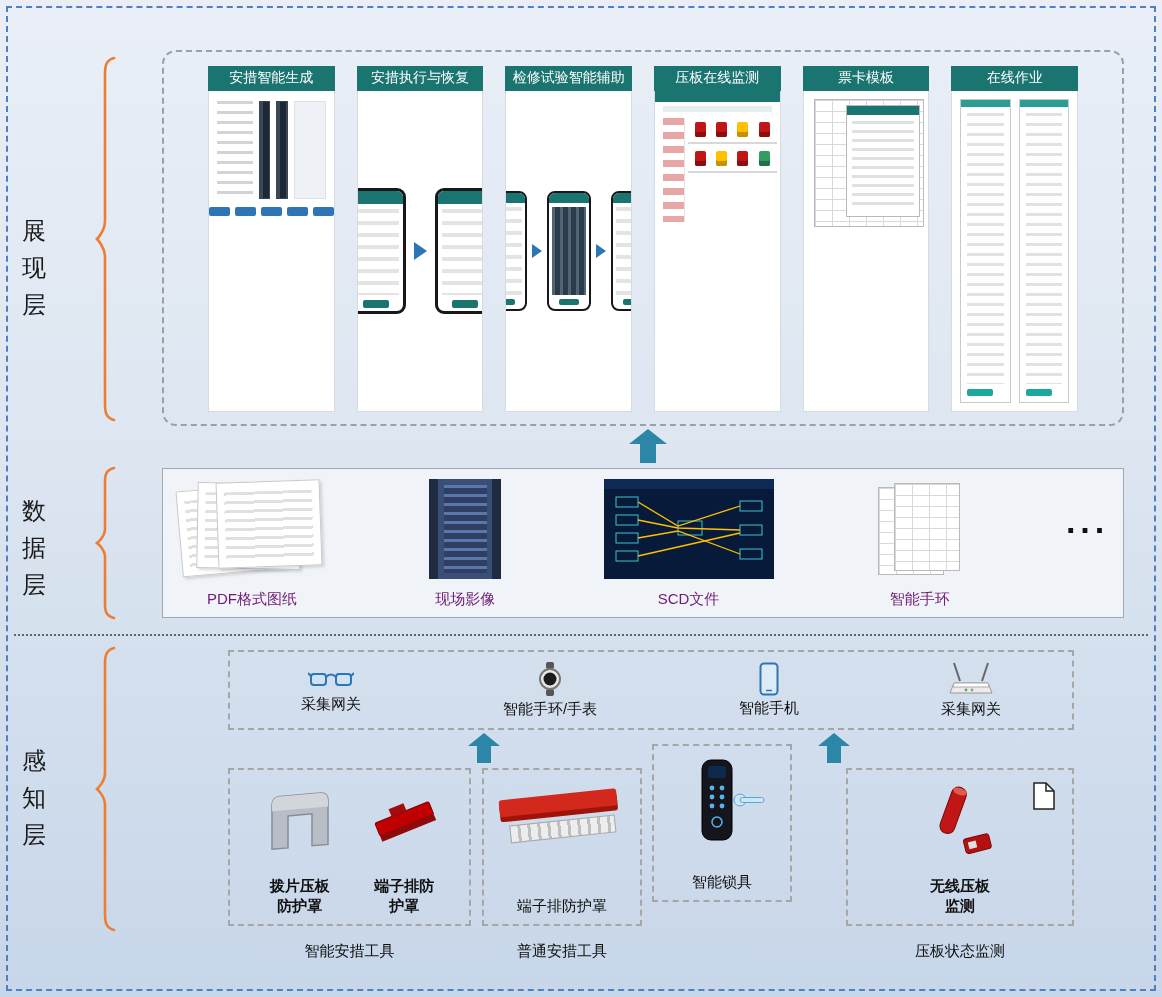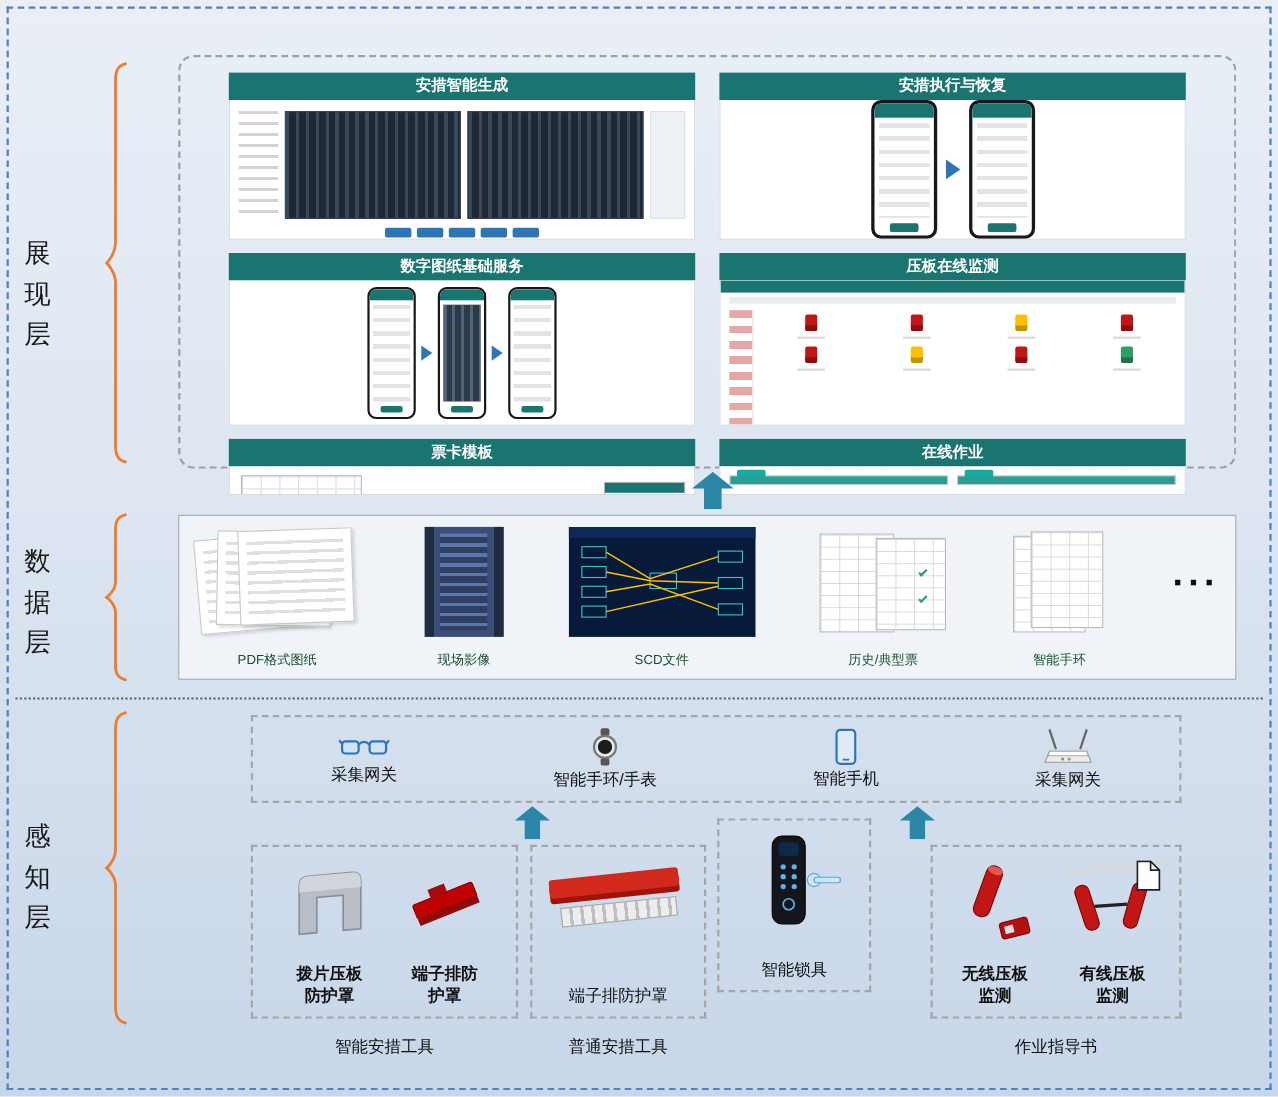--- a/index.html
+++ b/index.html
@@ -11,21 +11,21 @@
   .outer-border { position:absolute; inset:6px; border:2px dashed #4f81bd; pointer-events:none; }
 
   
   .vlabel { position:absolute; left:16px; width:36px; font-size:24px; color:#1a1a1a;
     text-align:center; word-break:break-all; line-height:1.55; }
   .brace { position:absolute; left:92px; }
 
   
   .pres-box { position:absolute; left:162px; top:50px; width:962px; height:376px;
     border:2px dashed #9aa0a6; border-radius:14px; padding:14px 44px 12px;
-    display:grid; grid-template-columns:repeat(2,1fr); gap:12px 22px;font-weight:bold; }
+    display:grid; grid-template-columns:repeat(6,1fr); gap:12px 22px; }
   .card { display:flex; flex-direction:column; min-width:0; }
   .card-h { background:#1a7470; color:#fff; font-size:14px; text-align:center; padding:3px 0 4px; white-space:nowrap; overflow:hidden; }
   .card-b { flex:1; background:#fff; border:1px solid #d7dbe0; border-top:none; position:relative; overflow:hidden; }
 
   
   .c1-top { display:flex; gap:6px; padding:10px 8px 4px; height:112px; }
   .c1-side { width:36px; background:repeating-linear-gradient(180deg,#d4d4d4 0 3px,transparent 3px 10px); }
   .c1-cab { flex:1; border:1px solid #3a4654;
     background:#1d2834 repeating-linear-gradient(90deg,rgba(130,160,190,.28) 0 3px,transparent 3px 9px); }
   .c1-right { width:32px; background:#eef2f6; border:1px solid #dbe2ea; }
@@ -97,21 +97,21 @@
   .c8-chip { position:absolute; bottom:6px; left:6px; width:26px; height:7px; background:#19a99e; border-radius:2px; z-index:1; }
 
   
   .up-arrow { position:absolute; }
 
   
   .data-box { position:absolute; left:162px; top:468px; width:962px; height:150px;
     background:#f0f4f9; border:1px solid #9fa8b3;
     display:flex; justify-content:space-between; align-items:stretch; padding:10px 14px 8px; }
   .d-item { display:flex; flex-direction:column; align-items:center; justify-content:space-between; }
-  .d-label { font-size:12px; color:#14532d; white-space:nowrap; margin-top:4px; }
+  .d-label { font-size:15px; color:#701a75; white-space:nowrap; margin-top:4px; }
   .d-img { height:100px; position:relative; flex:none; }
 
   .d-pdf { width:150px; }
   .sheet { position:absolute; width:104px; height:86px; background:#fff; border:1px solid #c8c8c8;
     box-shadow:2px 2px 3px rgba(0,0,0,.14); }
   .sheet::before { content:""; position:absolute; inset:9px 7px 7px;
     background:repeating-linear-gradient(180deg,#e0e0e0 0 3px,transparent 3px 9px); }
   .s1 { left:2px; top:8px; transform:rotate(-5deg); }
   .s2 { left:20px; top:4px; transform:rotate(1deg); }
   .s3 { left:40px; top:2px; transform:rotate(-2deg); }
@@ -217,21 +217,21 @@
             <div class="ph-b"></div>
             <div class="ph-f"></div>
           </div>
         </div>
       </div>
     </div>
 
 
 
     <div class="card">
-      <div class="card-h">数字图纸基础服务</div>
+      <div class="card-h">检修试验智能辅助</div>
       <div class="card-b">
         <div class="c5">
           <div class="phone sm">
             <div class="ph-h"></div>
             <div class="ph-b"></div>
             <div class="ph-f"></div>
           </div>
           <div class="arr-right sm"></div>
           <div class="phone sm">
             <div class="ph-h"></div>
@@ -331,30 +331,20 @@
             <path d="M34,23 L74,47 L136,27"></path>
             <path d="M34,41 L74,49 L136,51"></path>
             <path d="M34,59 L74,52 L136,75"></path>
             <path d="M34,77 L136,54"></path>
           </g>
         </svg>
       </div>
       <div class="d-label">SCD文件</div>
     </div>
 
-    <div class="d-item">
-      <div class="d-img d-ticket">
-        <div class="t1 gridbg"></div>
-        <div class="t2 gridbg">
-          <span class="chk" style="left:38px; top:28px"></span>
-          <span class="chk" style="left:38px; top:52px"></span>
-        </div>
-      </div>
-      <div class="d-label">历史/典型票</div>
-    </div>
 
     <div class="d-item">
       <div class="d-img d-guide">
         <div class="g1 gridbg"></div>
         <div class="g2 gridbg"></div>
       </div>
       <div class="d-label">智能手环</div>
     </div>
 
 
@@ -475,34 +465,21 @@
           <rect x="33" y="6" width="15" height="48" rx="7" fill="#c01616" stroke="#7c0606"></rect>
           <ellipse cx="40.5" cy="10" rx="7" ry="3.5" fill="#e05a4f"></ellipse>
         </g>
         <g transform="rotate(-14 66 62)">
           <rect x="52" y="56" width="26" height="15" rx="3" fill="#b41010" stroke="#7c0606"></rect>
           <rect x="56" y="60" width="8" height="7" fill="#e0e0e0"></rect>
         </g>
       </svg>
       <div class="tool-label w4">无线压板监测</div>
     </div>
-    <div class="tool">
-      <svg width="104" height="84" viewBox="0 0 104 84">
-        <path d="M6,16 C30,4 70,12 100,4" stroke="#d9d9d9" stroke-width="3.5" fill="none"></path>
-        <g transform="rotate(-18 30 46)">
-          <rect x="23" y="24" width="13" height="42" rx="6" fill="#c01616" stroke="#7c0606"></rect>
-        </g>
-        <g transform="rotate(16 72 44)">
-          <rect x="66" y="22" width="13" height="42" rx="6" fill="#c01616" stroke="#7c0606"></rect>
-        </g>
-        <path d="M36,44 L66,42" stroke="#222" stroke-width="3"></path>
-      </svg>
-      <div class="tool-label w4">有线压板监测</div>
-    </div>
-  </div>
-  <div class="caption" style="left:846px; width:228px">作业指导书</div>
+  </div>
+  <div class="caption" style="left:846px; width:228px">压板状态监测</div>
 
   <svg class="page-icon" width="24" height="28" viewBox="0 0 24 28">
     <path d="M2,1 L14,1 L22,9 L22,27 L2,27 Z" fill="#ffffff" stroke="#222" stroke-width="1.5"></path>
     <path d="M14,1 L14,9 L22,9" fill="none" stroke="#222" stroke-width="1.5"></path>
   </svg>
 
 </div>
 
 </body></html>

